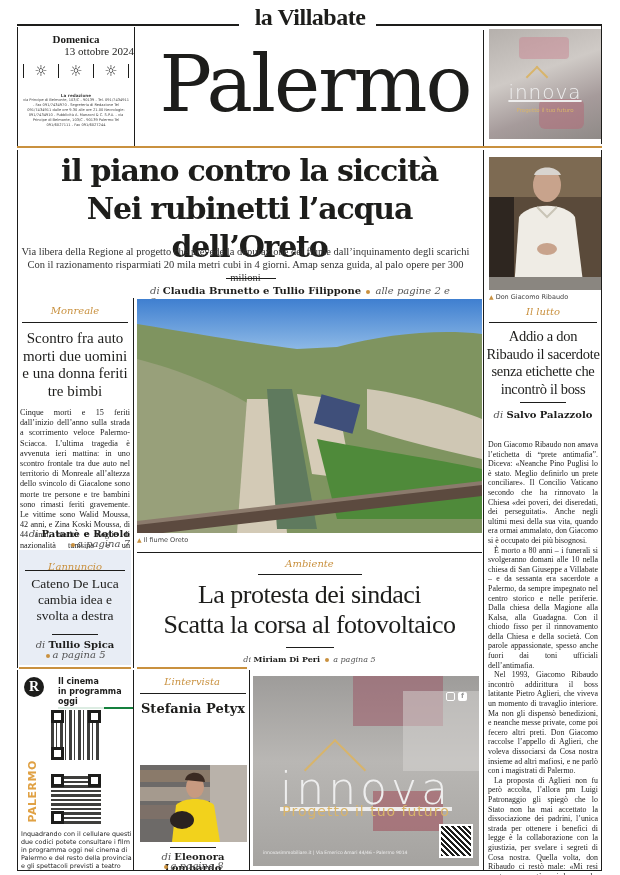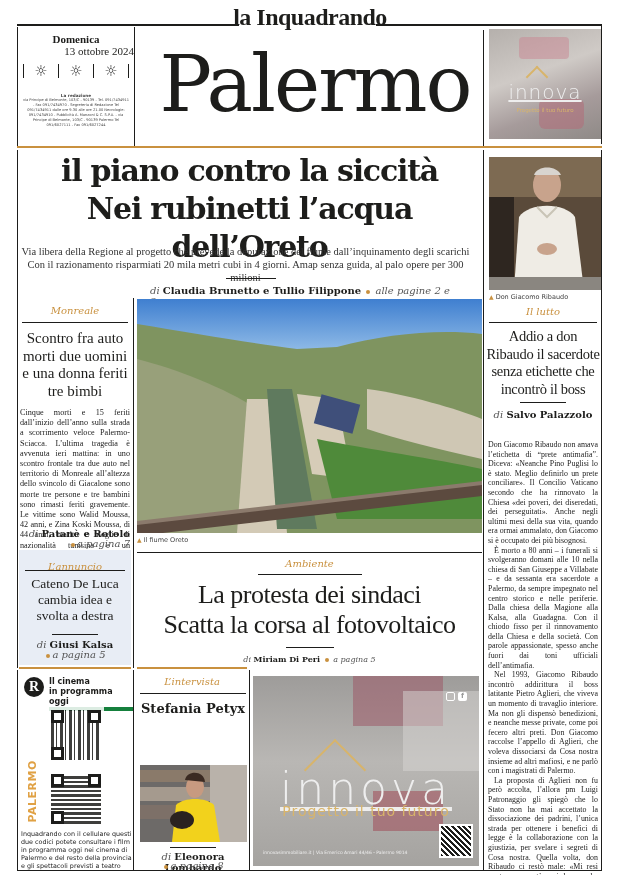--- a/index.html
+++ b/index.html
@@ -47,21 +47,21 @@
 
   
   #priest-photo { left: 489px; top: 157px; width: 112px; height: 133px; overflow: hidden; }
 </style>
 </head>
 <body>
 
 <div class="rule" style="left:17px; top:24px; width:222px; height:1.5px;"></div>
 <div class="rule" style="left:376px; top:24px; width:226px; height:1.5px;"></div>
 <div class="rule" style="left:601px; top:24px; width:1px; height:120px;"></div>
-<div id="masthead-brand" class="abs">la Inquadrando</div>
+<div id="masthead-brand" class="abs">la Villabate</div>
 <div id="masthead-city" class="abs">Palermo</div>
 
 <div id="date-box" class="abs">
   <div class="date-day">Domenica</div>
   <div class="date-full">13 ottobre 2024</div>
   <div class="weather-row">
     <span class="weather-bar"></span>
     <span class="sun">☼</span>
     <span class="weather-bar"></span>
     <span class="sun">☼</span>
@@ -143,21 +143,21 @@
   <span class="dot"></span><i>a pagina 7</i>
 </div>
 
 <div class="abs" style="left:19px; top:550px; width:112px; height:115px; background:#e8edf5;">
   <div class="kicker" style="margin-top:11px;">L’annuncio</div>
   <div class="rule" style="left:6px; top:20px; width:100px; height:1px;"></div>
   <div style="position:absolute; left:6px; top:26px; width:100px; text-align:center; font-family:'Liberation Serif', serif; font-size:13.5px; line-height:16px;">Cateno De Luca cambia idea e svolta a destra</div>
   <div class="rule" style="left:33px; top:84px; width:46px; height:1px;"></div>
   <div class="byline" style="position:absolute; left:0; top:89px; width:112px; text-align:center;">
     <i>di</i>
-    <b>Giusi Kalsa</b>
+    <b>Tullio Spica</b>
   </div>
   <div class="byline" style="position:absolute; left:0; top:99px; width:112px; text-align:center;">
     <span class="dot"></span><i>a pagina 5</i>
   </div>
 </div>
 
 <div class="rule" style="left:137px; top:552px; width:345px; height:1px;"></div>
 <div class="abs kicker" style="left:137px; top:558px; width:345px;">Ambiente</div>
 <div class="rule" style="left:258px; top:574px; width:104px; height:1px;"></div>
 <div class="abs" style="left:137px; top:580px; width:345px; text-align:center; font-family:'Liberation Serif', serif; font-size:26px; line-height:30px; letter-spacing:-0.5px;">
@@ -202,23 +202,23 @@
   <p>Don Giacomo Ribaudo non amava l’etichetta di “prete antimafia”. Diceva: «Neanche Pino Puglisi lo è stato. Meglio definirlo un prete conciliare». Il Concilio Vaticano secondo che ha rinnovato la Chiesa «dei poveri, dei diseredati, dei perseguitati». Anche negli ultimi mesi della sua vita, quando era ormai ammalato, don Giacomo si è occupato dei più bisognosi.</p>
   <p style="text-indent:6px;">È morto a 80 anni – i funerali si svolgeranno domani alle 10 nella chiesa di San Giuseppe a Villabate – e da sessanta era sacerdote a Palermo, da sempre impegnato nel centro storico e nelle periferie. Dalla chiesa della Magione alla Kalsa, alla Guadagna. Con il chiodo fisso per il rinnovamento della Chiesa e della società. Con parole appassionate, spesso anche fuori dai toni ufficiali dell’antimafia.</p>
   <p style="text-indent:6px;">Nel 1993, Giacomo Ribaudo incontrò addirittura il boss latitante Pietro Aglieri, che viveva un momento di travaglio interiore. Ma non gli dispensò benedizioni, e neanche messe private, come poi fecero altri preti. Don Giacomo raccolse l’appello di Aglieri, che voleva dissociarsi da Cosa nostra insieme ad altri mafiosi, e ne parlò con i magistrati di Palermo.</p>
   <p style="text-indent:6px;">La proposta di Aglieri non fu però accolta, l’allora pm Luigi Patronaggio gli spiegò che lo Stato non ha mai accettato la dissociazione dei padrini, l’unica strada per ottenere i benefici di legge è la collaborazione con la giustizia, per svelare i segreti di Cosa nostra. Quella volta, don Ribaudo ci restò male: «Mi resi conto – raccontò anni dopo – che né lo Stato, né la società civile, né la Chiesa volevano costruire un ponte verso questi uomini intenzionati a cambiare vita». Don Giacomo era sacerdote fino in fondo: «Il mio unico obiettivo è parlare all’animo dei palermitani», spiegava. «Quello che ormai nessuno fa più».</p>
 </div>
 
 <div class="rule gold" style="left:19px; top:667px; width:112px; height:2px;"></div>
 <div class="rule gold" style="left:137px; top:667px; width:110px; height:2px;"></div>
 <div class="abs" style="left:17px; top:670px; width:117px; height:200px; border-left:1px solid #1d1d1b; border-right:1px solid #1d1d1b;">
   <div class="abs" style="left:6px; top:7px; width:20px; height:20px; border-radius:50%; background:#1d1d1b; color:#fff; text-align:center; font-family:'Liberation Serif', serif; font-weight:bold; font-size:14px; line-height:20px;">R</div>
-  <div class="abs" style="left:31px; top:7px; font-family:'DejaVu Sans', sans-serif; font-weight:bold; font-size:8px; line-height:10px;">
+  <div class="abs" style="left:40px; top:7px; font-family:'DejaVu Sans', sans-serif; font-weight:bold; font-size:8px; line-height:10px;">
     <div>Il cinema</div>
-    <div style="border-bottom:4px solid #15803d;">in programma oggi</div>
+    <div style="border-bottom:2px solid #15803d;">in programma oggi</div>
   </div>
   <div class="abs" style="left:33px; top:40px; width:50px; height:50px; background:
     repeating-linear-gradient(90deg,#1d1d1b 0 3px,#fff 3px 5px,#1d1d1b 5px 6px,#fff 6px 9px),
     #fff; opacity:.85; outline:3px solid #fff;"></div>
   <div class="abs" style="left:33px; top:40px; width:13px; height:13px; border:3px solid #1d1d1b; background:#fff;"></div>
   <div class="abs" style="left:70px; top:40px; width:13px; height:13px; border:3px solid #1d1d1b; background:#fff;"></div>
   <div class="abs" style="left:33px; top:77px; width:13px; height:13px; border:3px solid #1d1d1b; background:#fff;"></div>
   <div class="abs" style="left:33px; top:104px; width:50px; height:50px; background:
     repeating-linear-gradient(0deg,#1d1d1b 0 3px,#fff 3px 5px,#1d1d1b 5px 7px,#fff 7px 9px),
     #fff; opacity:.85;"></div>

